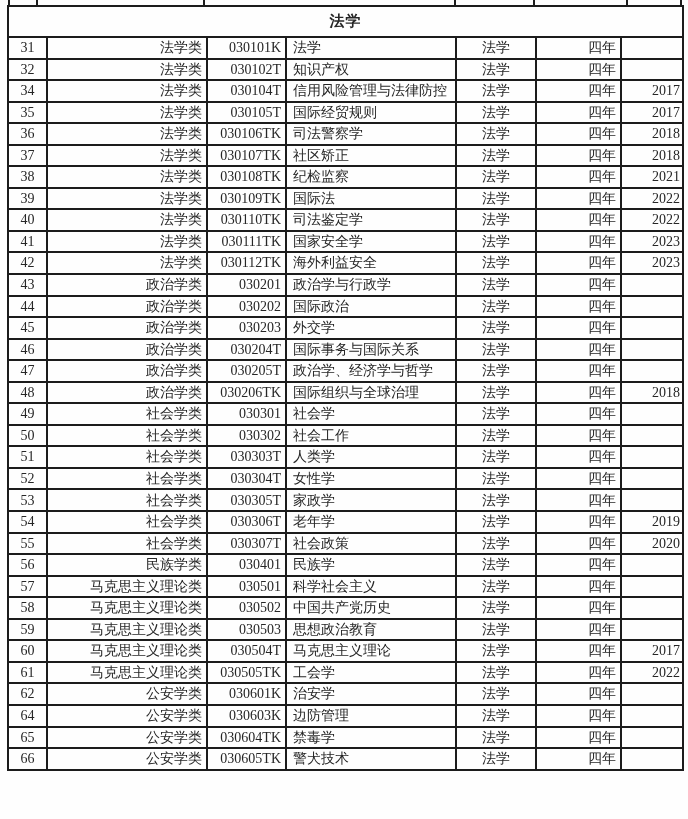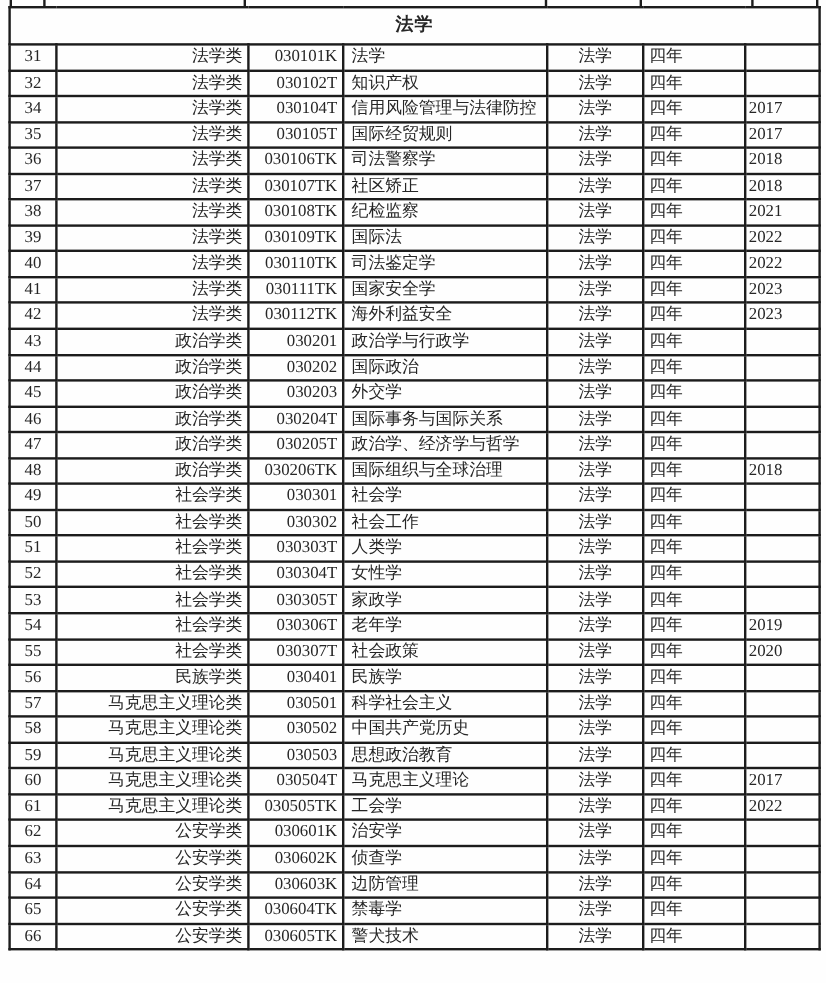--- a/index.html
+++ b/index.html
@@ -39,22 +39,22 @@
     font-weight:bold;
     font-size:15px;
     letter-spacing:1px;
   }
   
   #catalog td.c0{text-align:center;padding:0 2px;}
   #catalog td.c1{text-align:right;padding-left:6px;}
   #catalog td.c2{text-align:right;padding-left:5px;font-family:"Liberation Serif","DejaVu Serif",serif;}
   #catalog td.c3{text-align:left;padding-left:6px;}
   #catalog td.c4{text-align:center;}
-  #catalog td.c5{text-align:left;}
-  #catalog td.c6{text-align:left;padding:0 2px;}
+  #catalog td.c5{text-align:right;}
+  #catalog td.c6{text-align:right;padding:0 2px;}
   col.w0{width:39px;} col.w1{width:160px;} col.w2{width:79px;}
   col.w3{width:170px;} col.w4{width:80px;} col.w5{width:85px;} col.w6{width:62px;}
 </style>
 </head>
 <body>
 
 <div id="page">
 
   <div id="top-sliver">
     <div class="vseg" style="left:8px"></div>
@@ -355,29 +355,20 @@
         <tr class="data-row">
           <td class="c0">62</td>
           <td class="c1">公安学类</td>
           <td class="c2">030601K</td>
           <td class="c3">治安学</td>
           <td class="c4">法学</td>
           <td class="c5">四年</td>
           <td class="c6"></td>
         </tr>
         <tr class="data-row">
-          <td class="c0">63</td>
-          <td class="c1">公安学类</td>
-          <td class="c2">030602K</td>
-          <td class="c3">侦查学</td>
-          <td class="c4">法学</td>
-          <td class="c5">四年</td>
-          <td class="c6"></td>
-        </tr>
-        <tr class="data-row">
           <td class="c0">64</td>
           <td class="c1">公安学类</td>
           <td class="c2">030603K</td>
           <td class="c3">边防管理</td>
           <td class="c4">法学</td>
           <td class="c5">四年</td>
           <td class="c6"></td>
         </tr>
         <tr class="data-row">
           <td class="c0">65</td>

